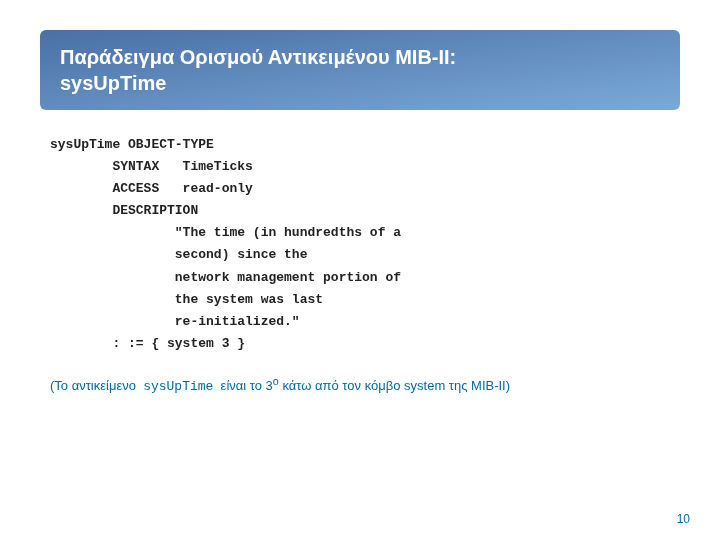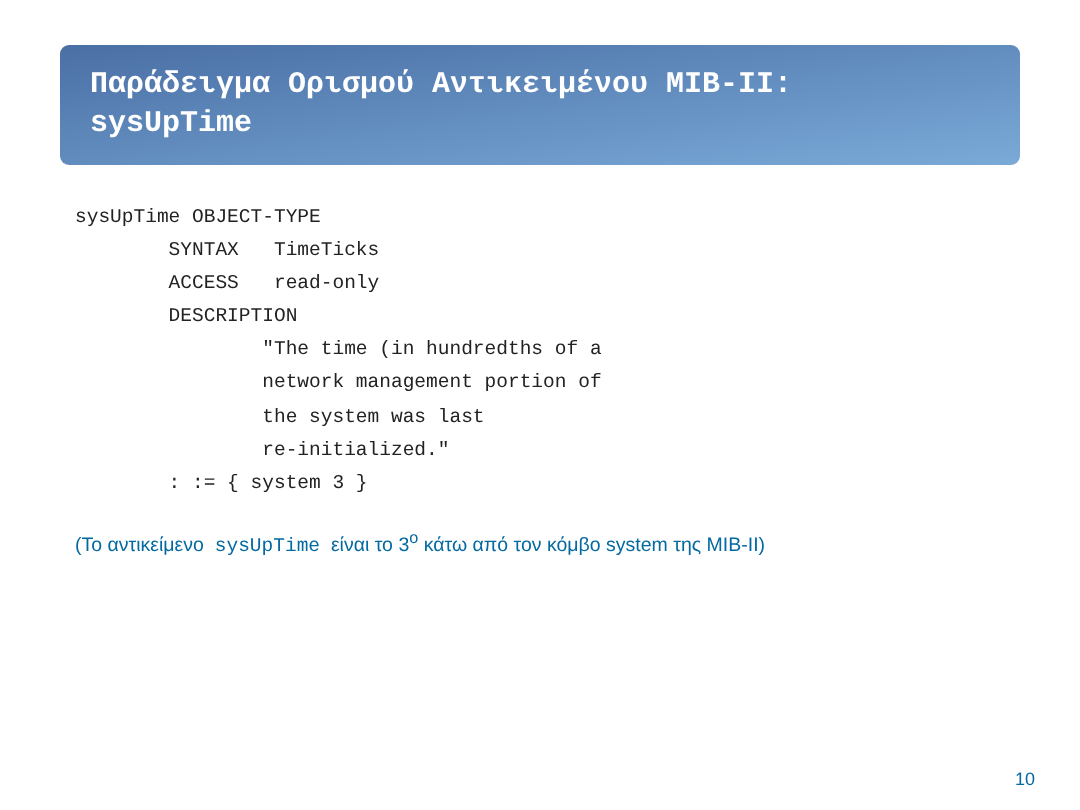--- a/index.html
+++ b/index.html
@@ -26,34 +26,35 @@
       border-radius: 6px;
       padding: 14px 20px;
       margin-bottom: 24px;
       background: linear-gradient(to bottom right, #4a6fa5, #7aaad8);
     }
 
     .title-text {
       color: #ffffff;
       font-size: 20px;
       font-weight: bold;
-      font-family: Liberation Mono, monospace;
+      font-family: Liberation Sans, sans-serif;
       line-height: 1.3;
     }
 
     .content-area {
       padding: 0 10px;
     }
 
     .code-block {
       font-family: 'Courier New', Courier, monospace;
       font-size: 13px;
       color: #222222;
       line-height: 1.7;
       margin-bottom: 20px;
+      font-weight: bold;
     }
 
     .code-line {
       white-space: pre;
       display: block;
     }
 
     .footer-text {
       font-family: Arial, sans-serif;
       font-size: 13px;
@@ -86,20 +87,21 @@
     </div>
   </div>
 
   <div class="content-area">
     <div class="code-block">
       <span class="code-line">sysUpTime OBJECT-TYPE</span>
       <span class="code-line">        SYNTAX   TimeTicks</span>
       <span class="code-line">        ACCESS   read-only</span>
       <span class="code-line">        DESCRIPTION</span>
       <span class="code-line">                "The time (in hundredths of a</span>
+      <span class="code-line">                second) since the</span>
       <span class="code-line">                network management portion of</span>
       <span class="code-line">                the system was last</span>
       <span class="code-line">                re-initialized."</span>
       <span class="code-line">        : := { system 3 }</span>
     </div>
 
     <div class="footer-text">
       (Το αντικείμενο &nbsp;<span class="mono">sysUpTime</span>&nbsp; είναι το 3<sup>ο</sup> κάτω από τον κόμβο system της MIB-II)
     </div>
   </div>

